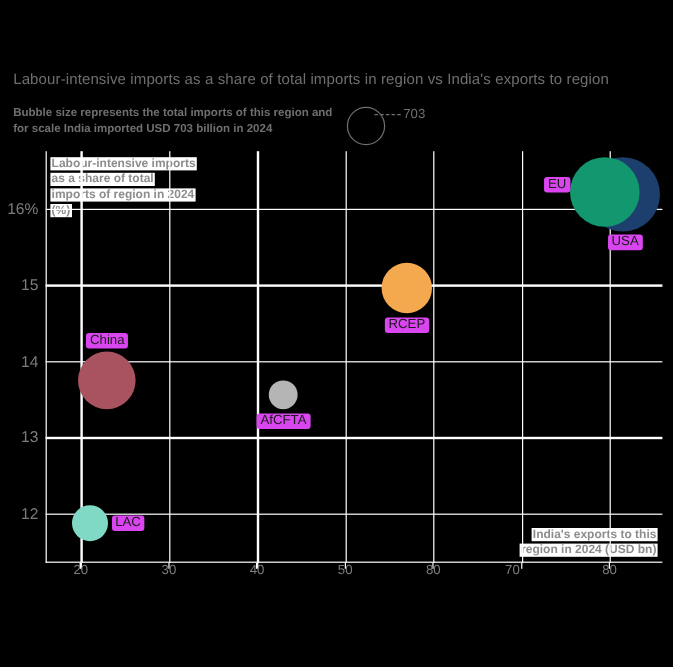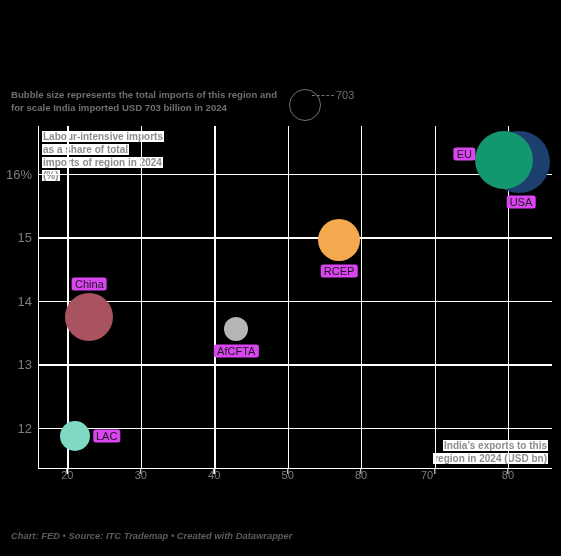--- a/index.html
+++ b/index.html
@@ -82,20 +82,21 @@
   .credit{
     position:absolute;left:11px;top:530px;width:540px;
     font-size:9.4px;font-style:italic;font-weight:bold;color:#5c5c5c;
   }
 </style>
 </head>
 <body>
 
 <div class="page">
 
+  <div class="title">Labour-intensive imports as a share of total imports in region vs India's exports to region</div>
 
   <div class="legend-note">Bubble size represents the total imports of this region and for scale India imported USD 703 billion in 2024</div>
   <div class="legend-circle"></div>
   <div class="legend-leader"></div>
   <div class="legend-value">703</div>
 
   <div class="plot" id="plot">
     <div class="axis-left"></div>
     <div class="axis-bottom"></div>
     <div class="axis-note y"><span>Labour-intensive imports as a share of total imports of region in 2024 (%)</span></div>
@@ -138,15 +139,14 @@
       <div class="bubble" title="LAC" style="left: 36.7143px; top: 309.97px; width: 30px; height: 30px; background: rgb(127, 217, 196);"></div>
       <div class="bubble" title="AfCFTA" style="left: 198.257px; top: 202.624px; width: 24px; height: 24px; background: rgb(181, 181, 181);"></div>
       <div class="blabel" style="left: 426.271px; top: 27.6648px;">EU</div>
       <div class="blabel" style="left: 482.957px; top: 76.2056px;">USA</div>
       <div class="blabel" style="left: 301.057px; top: 145.333px;">RCEP</div>
       <div class="blabel" style="left: 51.4px; top: 157.556px;">China</div>
       <div class="blabel" style="left: 198.257px; top: 224.624px;">AfCFTA</div>
       <div class="blabel" style="left: 68.7143px; top: 309.97px;">LAC</div>
     </div>
 
-  <div class="credit">Chart: FED • Source: ITC Trademap • Created with Datawrapper</div>
 
 </div>
 
 </body></html>

